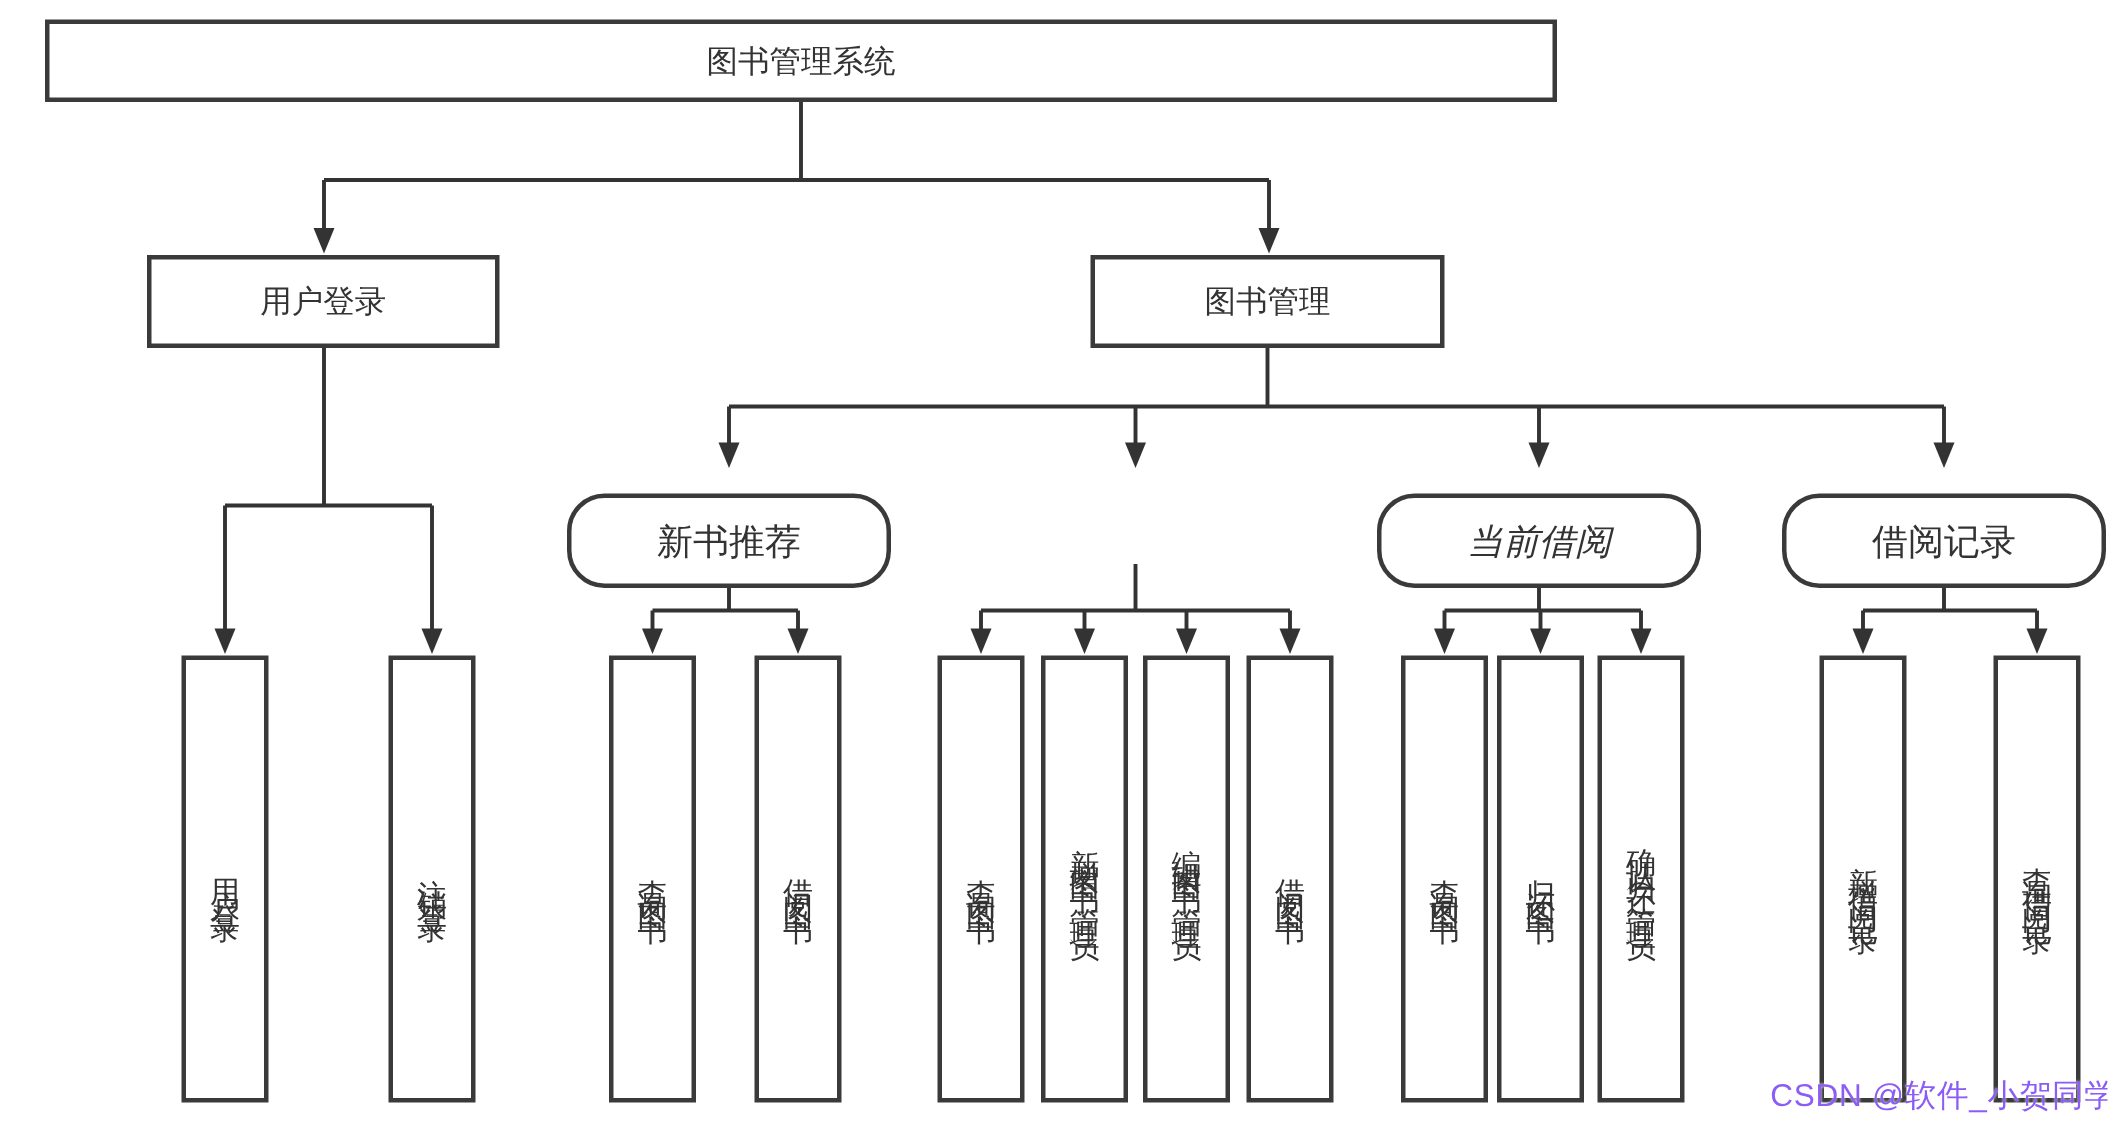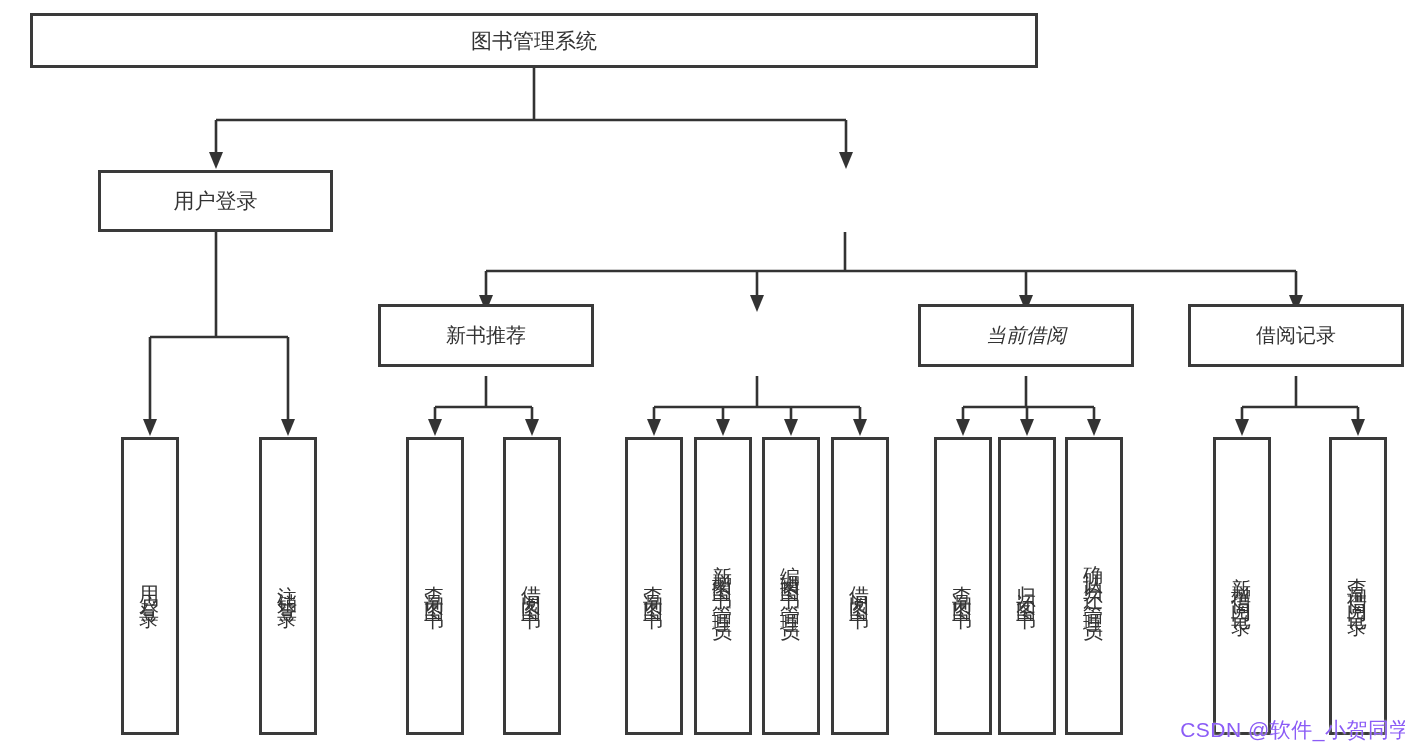--- a/index.html
+++ b/index.html
@@ -37,21 +37,21 @@
     background: #ffffff;
     display: flex;
     align-items: center;
     justify-content: center;
     color: #333333;
   }
   .box.root   { left: 14px;  top: 13px;  width: 1008px; height: 55px; font-size: 21px; }
   .box.level2 { height: 62px; top: 170px; font-size: 21px; }
   .box.l2-a   { left: 82px;  width: 235px; }
   .box.l2-b   { left: 711px; width: 236px; }
-  .box.level3 { height: 63px; top: 304px; width: 216px; font-size: 20px; }
+  .box.level3 { height: 63px; top: 329px; width: 216px; font-size: 24px; border-radius: 25px; }
   .box.l3-a   { left: 362px; }
   .box.l3-b   { left: 633px; }
   .box.l3-c   { left: 902px; font-style: italic; }
   .box.l3-d   { left: 1172px; }
   .box.leaf   { top: 437px; width: 58px; height: 298px; }
   .leaf-1  { left: 105px; }
   .leaf-2  { left: 243px; }
   .leaf-3  { left: 390px; }
   .leaf-4  { left: 487px; }
   .leaf-5  { left: 609px; }
@@ -138,20 +138,23 @@
     </g>
   </svg>
 
   <div class="box root">
     <span class="hlabel">图书管理系统</span>
   </div>
 
   <div class="box level2 l2-a">
     <span class="hlabel">用户登录</span>
   </div>
+  <div class="box level2 l2-b">
+    <span class="hlabel">图书管理</span>
+  </div>
 
   <div class="box level3 l3-a">
     <span class="hlabel">新书推荐</span>
   </div>
   <div class="box level3 l3-c">
     <span class="hlabel">当前借阅</span>
   </div>
   <div class="box level3 l3-d">
     <span class="hlabel">借阅记录</span>
   </div>

